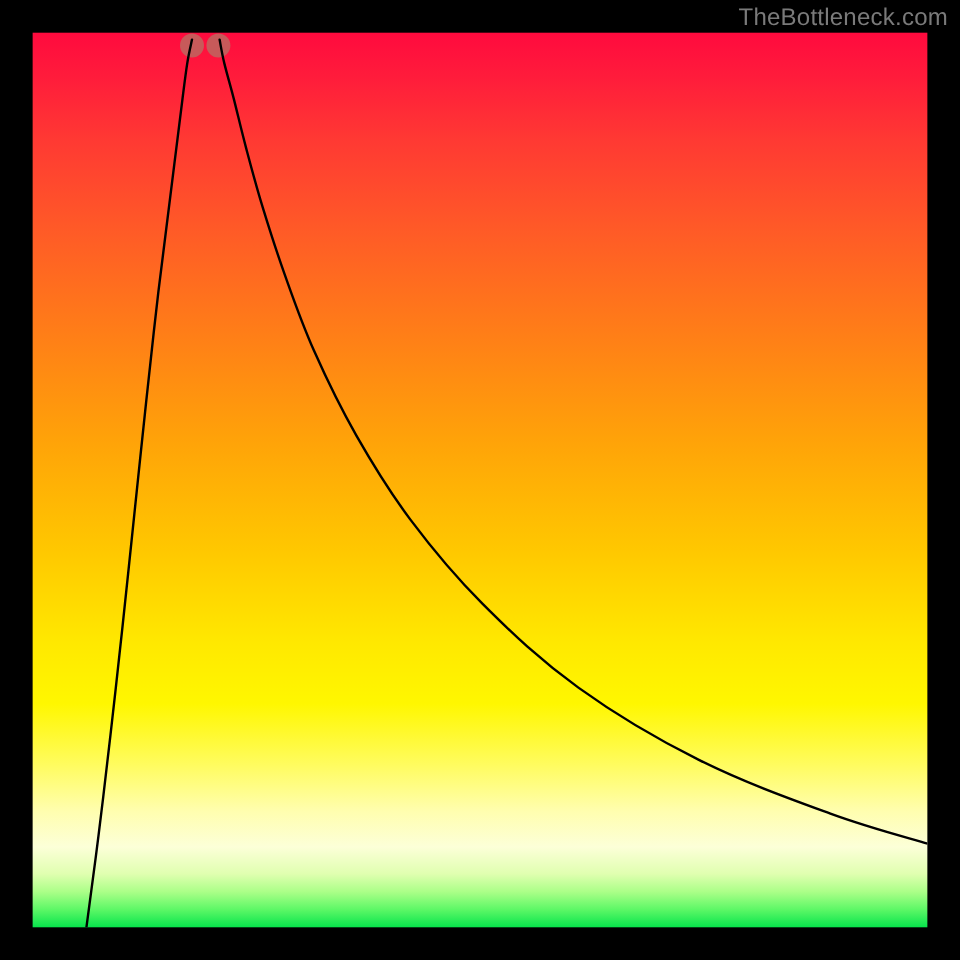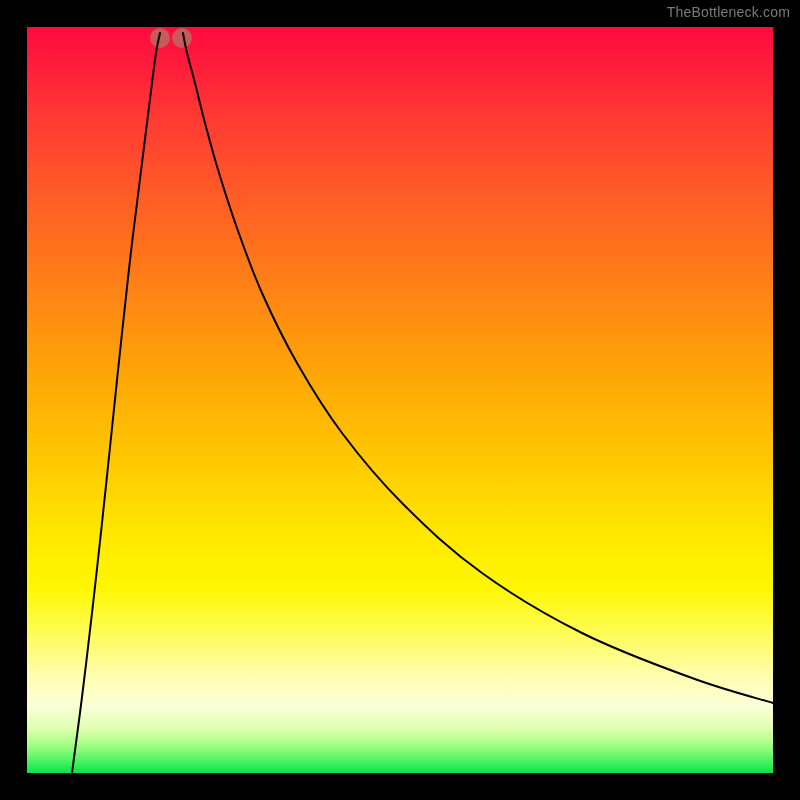--- a/index.html
+++ b/index.html
@@ -53,21 +53,21 @@
   svg.curve {
     position: absolute;
     left: 0;
     top: 0;
   }
   .watermark {
     position: absolute;
     top: 4px;
     right: 10px;
     font-family: Arial, Helvetica, sans-serif;
-    font-size: 14px;
+    font-size: 20px;
     color: #7a7a7a;
     letter-spacing: 0.2px;
   }
 </style>
 </head>
 <body>
 
 <div class="watermark">TheBottleneck.com</div>
 
 <div class="frame">

